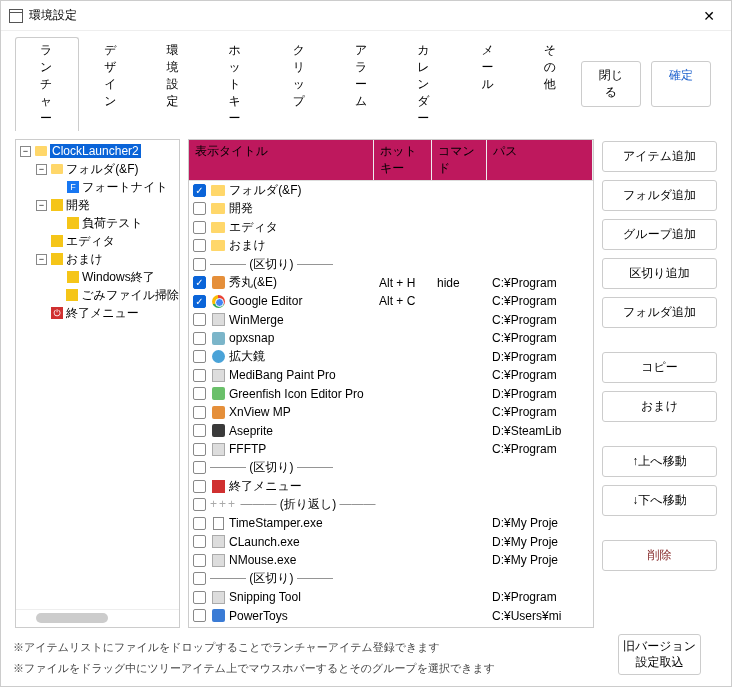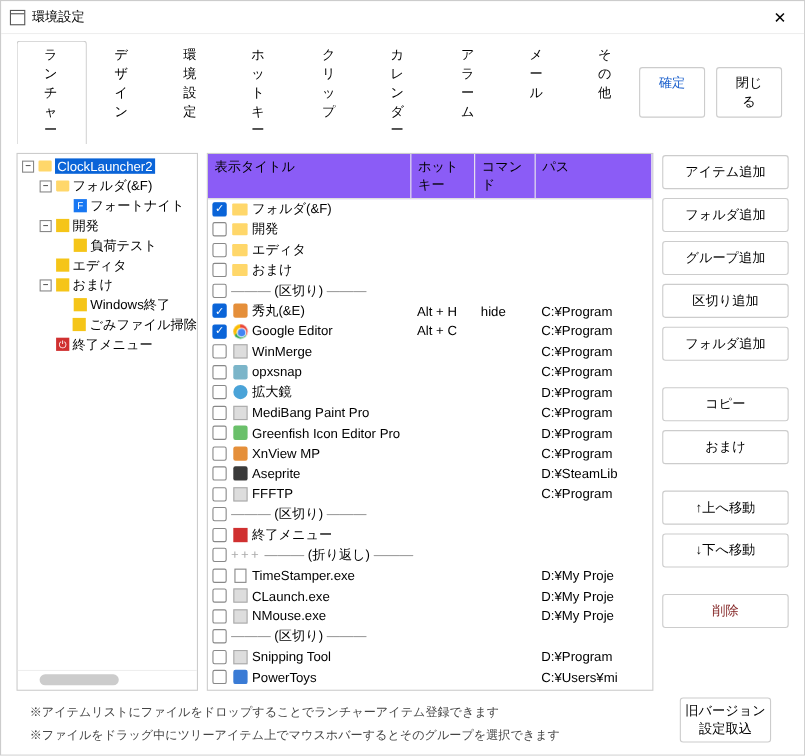--- a/index.html
+++ b/index.html
@@ -23,39 +23,39 @@
 .tree-row { display: flex; align-items: center; height: 18px; padding-left: 4px; }
 .tree-row span.lbl.sel { background: #0a64d8; color: #fff; padding: 0 2px; }
 .tree-indent { display: inline-block; width: 16px; text-align: center; color: #888; }
 .tree-exp { width: 11px; height: 11px; border: 1px solid #888; display: inline-flex; align-items: center; justify-content: center; font-size: 9px; line-height: 1; margin-right: 3px; cursor: pointer; }
 .tree .ico { width: 14px; height: 14px; display: inline-flex; align-items: center; justify-content: center; margin-right: 2px; }
 .folder { background: #ffd76a; width: 12px; height: 10px; border-radius: 1px; }
 .blue-sq { width: 12px; height: 12px; background: #1877f2; color: #fff; font-size: 9px; display: flex; align-items: center; justify-content: center; }
 .yellow-sq { width: 12px; height: 12px; background: #f5c518; }
 .red-sq { width: 12px; height: 12px; background: #d03030; color: #fff; font-size: 9px; display: flex; align-items: center; justify-content: center; }
 .list-panel { flex: 1; border: 1px solid #ccc; display: flex; flex-direction: column; overflow: hidden; }
-.list-header { display: flex; border-bottom: 1px solid #ddd; background: #8b5cf6; }
+.list-header { display: flex; border-bottom: 1px solid #ddd; background: #be185d; }
 .list-header .col { padding: 3px 6px; border-right: 1px solid #eee; font-size: 12px; }
 .col-title { width: 185px; }
 .col-hotkey { width: 58px; }
 .col-cmd { width: 55px; }
 .col-path { flex: 1; }
 .list-body { flex: 1; overflow-y: scroll; }
 .row { display: flex; align-items: center; height: 18.5px; padding-left: 4px; }
 .row .chk { width: 13px; height: 13px; border: 1px solid #888; border-radius: 2px; margin-right: 4px; display: inline-flex; align-items: center; justify-content: center; cursor: pointer; }
 .row .chk.on { background: #0a64d8; border-color: #0a64d8; color: #fff; font-size: 10px; }
 .row .rico { width: 16px; height: 16px; display: inline-flex; align-items: center; justify-content: center; margin-right: 3px; font-size: 11px; }
 .row .rt { display: inline-block; overflow: hidden; text-overflow: clip; white-space: nowrap; }
 .row .sep-line { color: #888; }
 .row .fold-mark { color: #aaa; letter-spacing: 2px; }
 .side { width: 115px; display: flex; flex-direction: column; gap: 8px; padding-top: 2px; }
 .sbtn { border: 1px solid #ccc; background: #fff; padding: 6px 4px; border-radius: 3px; cursor: pointer; text-align: center; font-size: 12px; }
 .sbtn.red { color: #7f1d1d; }
 .sbtn.tall { padding: 4px 4px; line-height: 1.3; }
-.footer { padding: 0 14px 10px 26px; font-size: 11px; display: flex; }
+.footer { padding: 0 14px 10px 12px; font-size: 11px; display: flex; }
 .footer .hints { flex: 1; }
 .footer .hl { margin-top: 6px; color: #444; }
 .hscroll { height: 16px; border-top: 1px solid #eee; display: flex; align-items: center; }
 .hscroll .thumb { width: 72px; height: 10px; background: #ccc; border-radius: 5px; margin-left: 20px; }
 
 
 .ico-folder { width: 14px; height: 11px; background: #ffd76a; border-radius: 1px; }
 .ico-page { width: 11px; height: 13px; border: 1px solid #888; background: #fff; }
 .ico-chrome { width: 13px; height: 13px; border-radius: 50%; background: conic-gradient(#ea4335 0 120deg,#34a853 120deg 240deg,#fbbc05 240deg 360deg); position: relative; }
 .ico-chrome::after { content: ""; position: absolute; top: 3px; left: 3px; width: 7px; height: 7px; background: #4285f4; border-radius: 50%; border: 1px solid #fff; }
@@ -79,28 +79,28 @@
     <span class="close">✕</span>
   </div>
 
   <div class="toprow">
     <div class="tabs" id="tabs">
         <div class="tab active">ランチャー</div>
         <div class="tab">デザイン</div>
         <div class="tab">環境設定</div>
         <div class="tab">ホットキー</div>
         <div class="tab">クリップ</div>
+        <div class="tab">アラーム</div>
         <div class="tab">カレンダー</div>
-        <div class="tab">アラーム</div>
         <div class="tab">メール</div>
         <div class="tab">その他</div>
       </div>
     <div class="topbtns">
+      <div class="btn">閉じる</div>
       <div class="btn primary">確定</div>
-      <div class="btn">閉じる</div>
     </div>
   </div>
 
   <div class="body">
     <div class="tree-panel">
       <div class="tree" id="tree">
           <div class="tree-row">
             <span class="tree-exp">−</span>
             <span class="ico">
               <span class="folder"></span>

